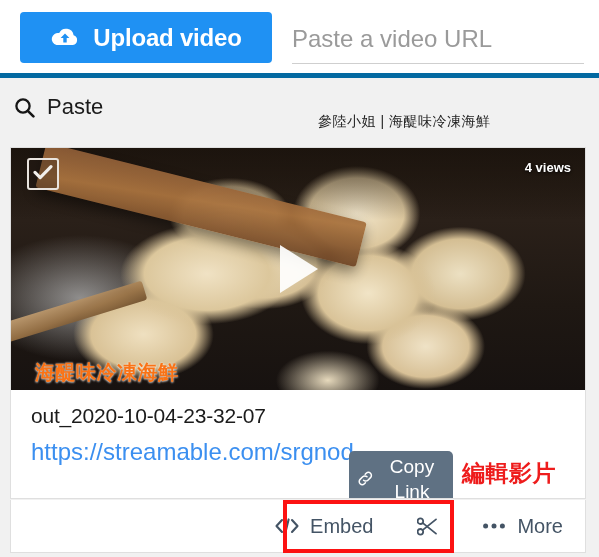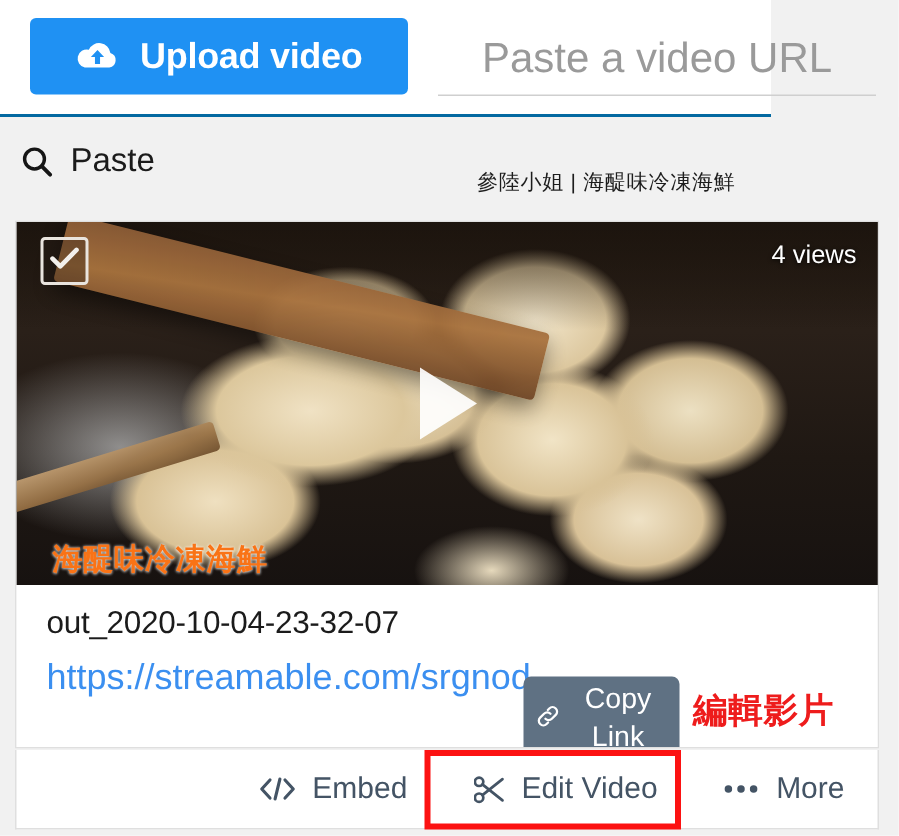--- a/index.html
+++ b/index.html
@@ -5,23 +5,23 @@
   * { margin:0; padding:0; box-sizing:border-box; }
   html, body {
     width:599px; height:557px;
     background:#f1f1f1;
     font-family:"Liberation Sans", sans-serif;
     overflow:hidden;
   }
 
   
   .topbar{
-    position:absolute; left:0; top:0; width:514px; height:78px;
+    position:absolute; left:0; top:0; width:599px; height:78px;
     background:#ffffff;
-    border-bottom:2px solid #0369a1;
+    border-bottom:5px solid #0369a1;
   }
   .upload-btn{
     position:absolute; left:20px; top:12px;
     width:252px; height:51px;
     background:#1f91f3;
     border:none; border-radius:4px;
     display:flex; align-items:center; justify-content:center; gap:13px;
     cursor:pointer;
   }
   .upload-btn .lbl{
@@ -31,21 +31,21 @@
   .cloud-ico{ width:30px; height:24px; display:block; }
 
   .url-wrap{
     position:absolute; left:292px; top:14px; width:292px; height:50px;
     border-bottom:1px solid #cfcfcf;
   }
   .url-input{
     width:100%; height:100%;
     border:none; outline:none; background:transparent;
     font-family:"Liberation Sans", sans-serif;
-    font-size:28px; color:#be185d;text-align:center;
+    font-size:24px; color:#be185d;
   }
   .url-input::placeholder{ color:#9a9a9a; }
 
   
   .searchrow{
     position:absolute; left:0; top:78px; width:599px; height:67px;
     background:#f1f1f1;
   }
   .search-box{
     position:absolute; left:14px; top:16px;
@@ -113,21 +113,21 @@
     position:absolute; left:16px; top:10px;
     width:32px; height:32px;
     background:rgba(40,30,24,.35);
     border:2px solid #e9e4de;
     border-radius:3px;
     display:flex; align-items:center; justify-content:center;
     cursor:pointer;
   }
   .views{
     position:absolute; right:16px; top:12px;
-    color:#ffffff; font-size:17px; font-weight:normal;
+    color:#ffffff; font-size:13px; font-weight:bold;
     text-shadow:0 1px 3px rgba(0,0,0,.85);
   }
   .play{
     position:absolute; left:50%; top:50%;
     transform:translate(-50%,-50%);
     width:46px; height:52px;
     cursor:pointer;
   }
   .watermark{
     position:absolute; left:24px; bottom:4px;
@@ -292,21 +292,20 @@
 
   <button class="act">
     <span>
       <svg width="21" height="19" viewBox="0 0 21 19" fill="none">
         <circle cx="3.4" cy="14.8" r="2.8" stroke="#445465" stroke-width="1.8"></circle>
         <circle cx="3.4" cy="4.2" r="2.8" stroke="#445465" stroke-width="1.8"></circle>
         <line x1="5.6" y1="5.9" x2="19" y2="16.6" stroke="#445465" stroke-width="1.8" stroke-linecap="round"></line>
         <line x1="5.6" y1="13.1" x2="19" y2="2.4" stroke="#445465" stroke-width="1.8" stroke-linecap="round"></line>
       </svg>
     </span>
-    <span>Edit Video</span>
   </button>
 
   <button class="act">
     <span>
       <svg width="24" height="8" viewBox="0 0 24 8">
         <circle cx="3.6" cy="4" r="2.5" fill="#445465"></circle>
         <circle cx="12" cy="4" r="2.5" fill="#445465"></circle>
         <circle cx="20.4" cy="4" r="2.5" fill="#445465"></circle>
       </svg>
     </span>

